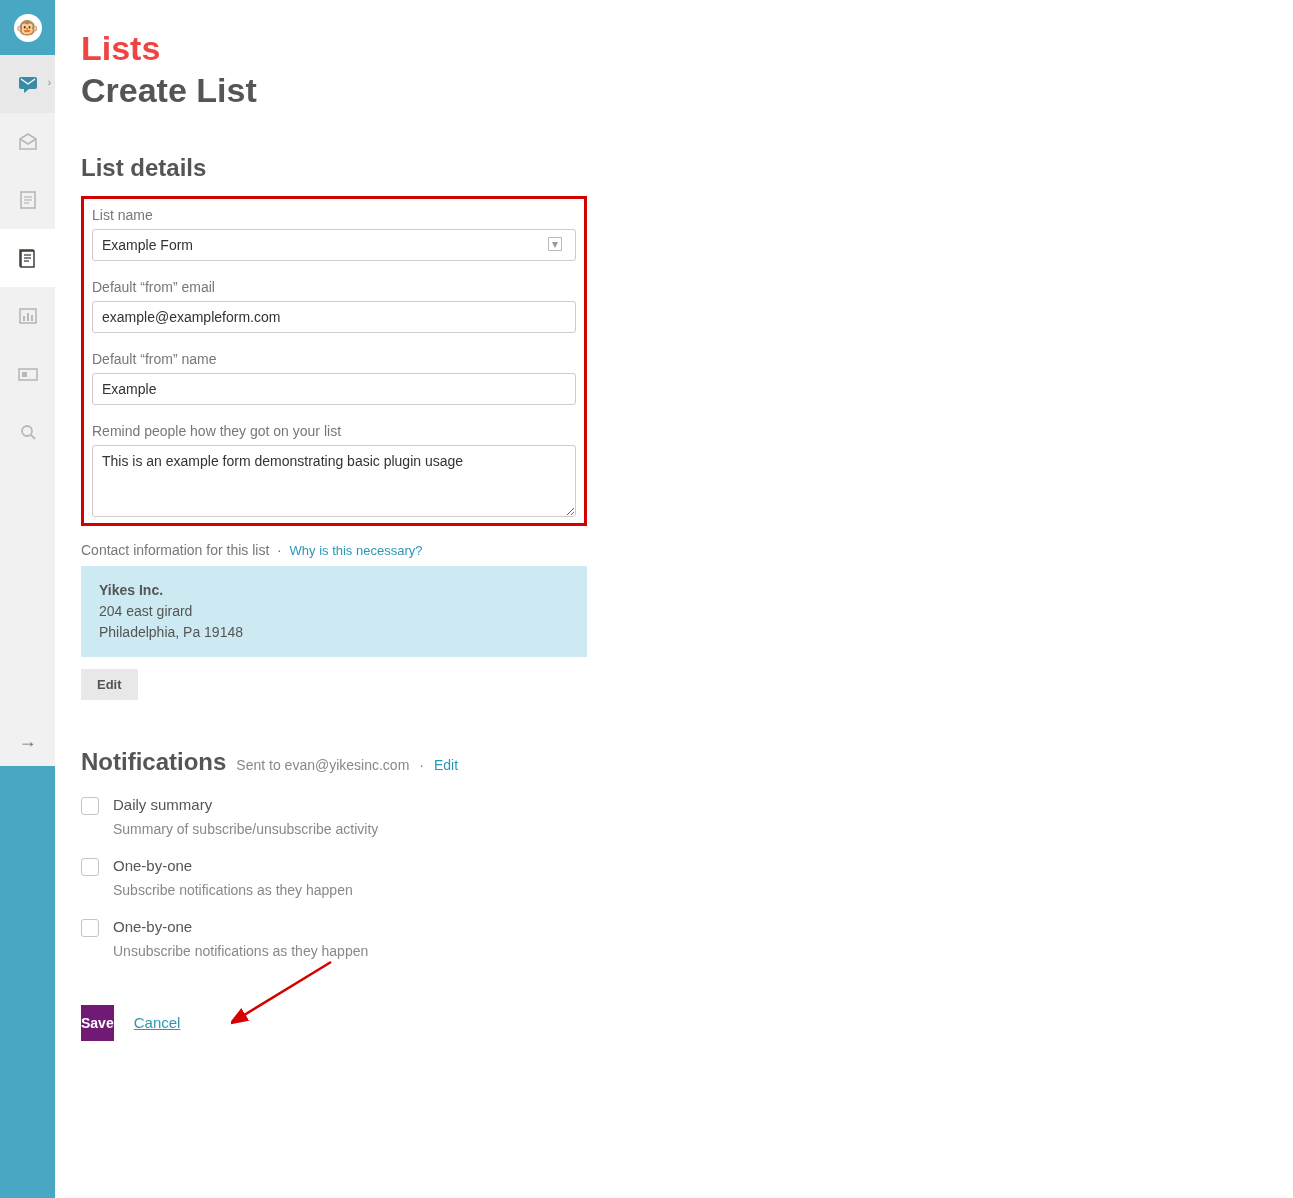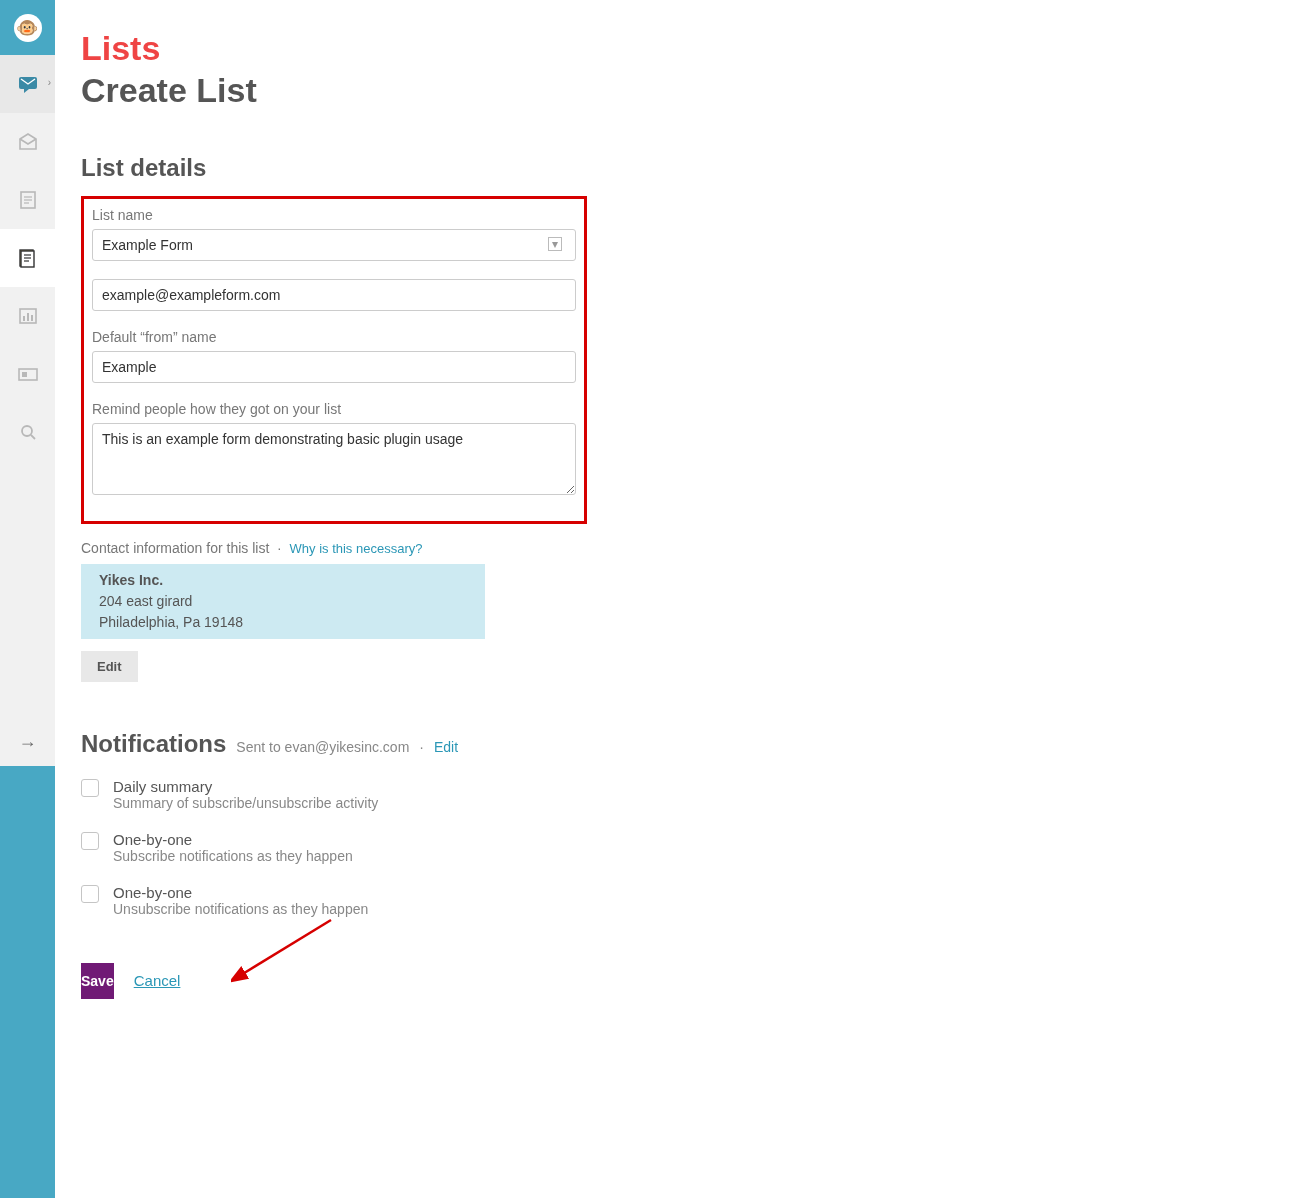--- a/index.html
+++ b/index.html
@@ -79,21 +79,21 @@
 }
 h2.section {
   font-size: 24px;
   font-weight: 700;
   color: #555;
   margin-top: 44px;
   margin-bottom: 14px;
 }
 .highlight-box {
   border: 3px solid #d60000;
-  padding: 8px 8px 20px 0;
+  padding: 8px 8px 0 0;
   width: 506px;
 }
 .form-group { margin: 0 0 18px 0; padding:0 8px; }
 .form-group:last-child { margin-bottom: 2px; }
 .form-group label {
   display: block;
   font-size: 14px;
   color: #777;
   margin-bottom: 6px;
 }
@@ -112,23 +112,23 @@
 .input-with-icon { position: relative; }
 .input-with-icon .inicon {
   position:absolute; right:6px; top:8px; font-size:12px; color:#999;
   border:1px solid #bbb; width:14px; height:14px; line-height:12px; text-align:center;
 }
 .contact-label {
   font-size: 14px; color: #777; margin-top: 16px;
 }
 .contact-label a { color: #2b97b6; text-decoration:none; font-size:13px; }
 .contact-box {
-  width: 404px;
+  width: 506px;
   background: #cdeaf2;
-  padding: 6px 18px;
+  padding: 14px 18px;
   margin-top: 8px;
   font-size: 14px;
   color: #555;
   line-height: 1.5;
 }
 .contact-box .company { font-weight: 700; color:#555; }
 .edit-btn {
   margin-top: 12px;
   background: #e8e8e8;
   border: none;
@@ -150,21 +150,21 @@
 .check-row {
   display:flex; align-items:flex-start; gap:14px;
   margin-top: 20px;
 }
 .check-row .box {
   width:18px; height:18px;
   border:1.5px solid #c5c5c5; border-radius:3px; background:#fff;
   cursor:pointer; flex-shrink:0; margin-top:1px;
 }
 .check-row .texts .t1 { font-size:15px; color:#555; }
-.check-row .texts .t2 { font-size:14px; color:#888; margin-top:0; }
+.check-row .texts .t2 { font-size:14px; color:#888; margin-top:8px; }
 .actions { margin-top: 46px; display:flex; align-items:center; gap:20px; position:relative; }
 .save-btn {
   background:#701a75; color:#fff; border:none;
   padding:10px 0; font-size:14px; font-weight:600;
   cursor:pointer;
 }
 .cancel-link { color:#2b97b6; text-decoration:underline; font-size:15px; cursor:pointer; }
 .arrow-annotation {
   position:absolute; left:150px; top:-48px;
   pointer-events:none;
@@ -241,20 +241,21 @@
 
   <div class="highlight-box">
     <div class="form-group">
       <label>List name</label>
       <div class="input-with-icon">
         <input type="text" value="Example Form" style="">
         <span class="inicon">▾</span>
       </div>
     </div>
     <div class="form-group">
+      <label>Default “from” email</label>
       <input type="email" value="example@exampleform.com" style="">
     </div>
     <div class="form-group">
       <label>Default “from” name</label>
       <input type="text" value="Example" style="">
     </div>
     <div class="form-group">
       <label>Remind people how they got on your list</label>
       <textarea style="">This is an example form demonstrating basic plugin usage</textarea>
     </div>

